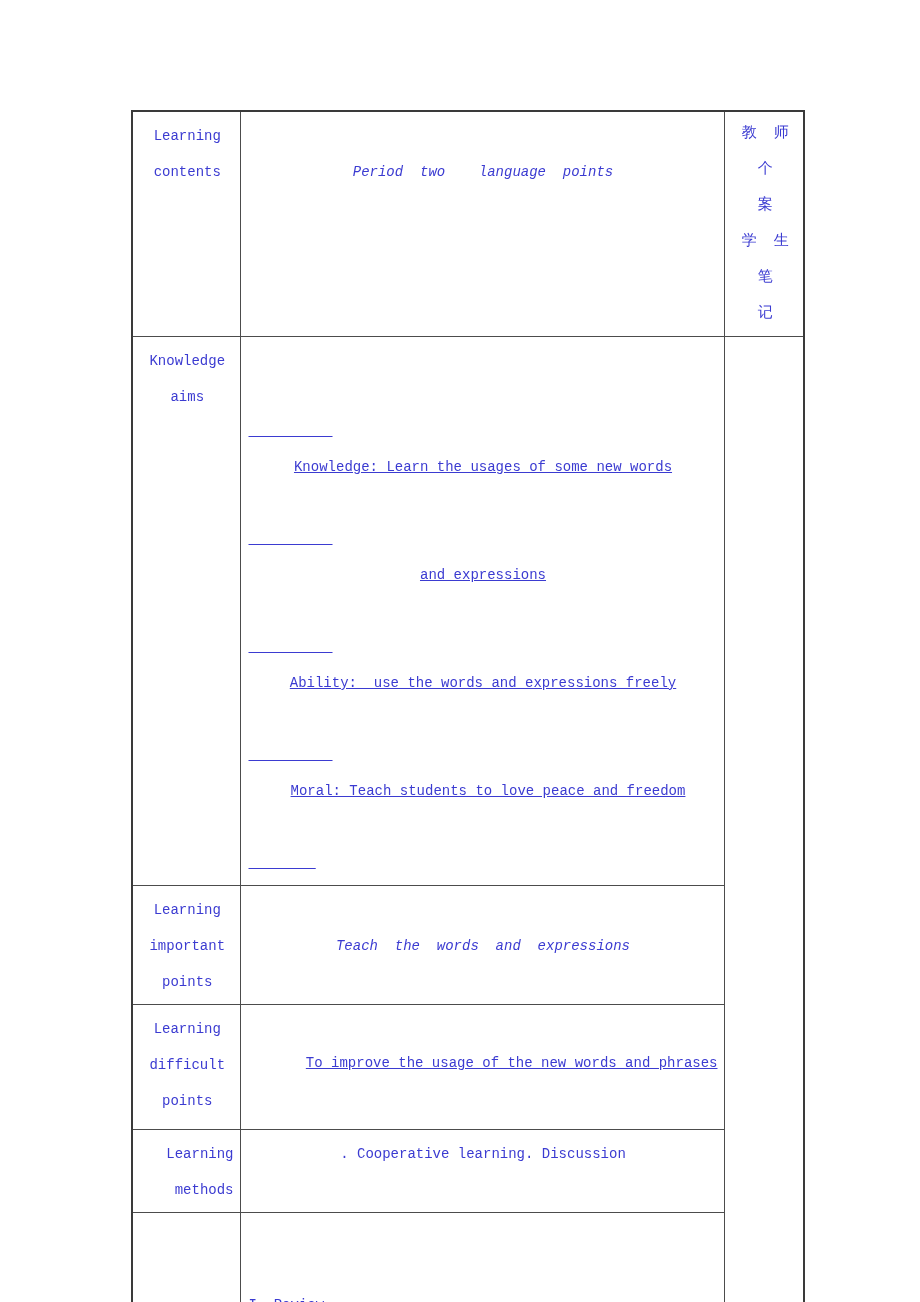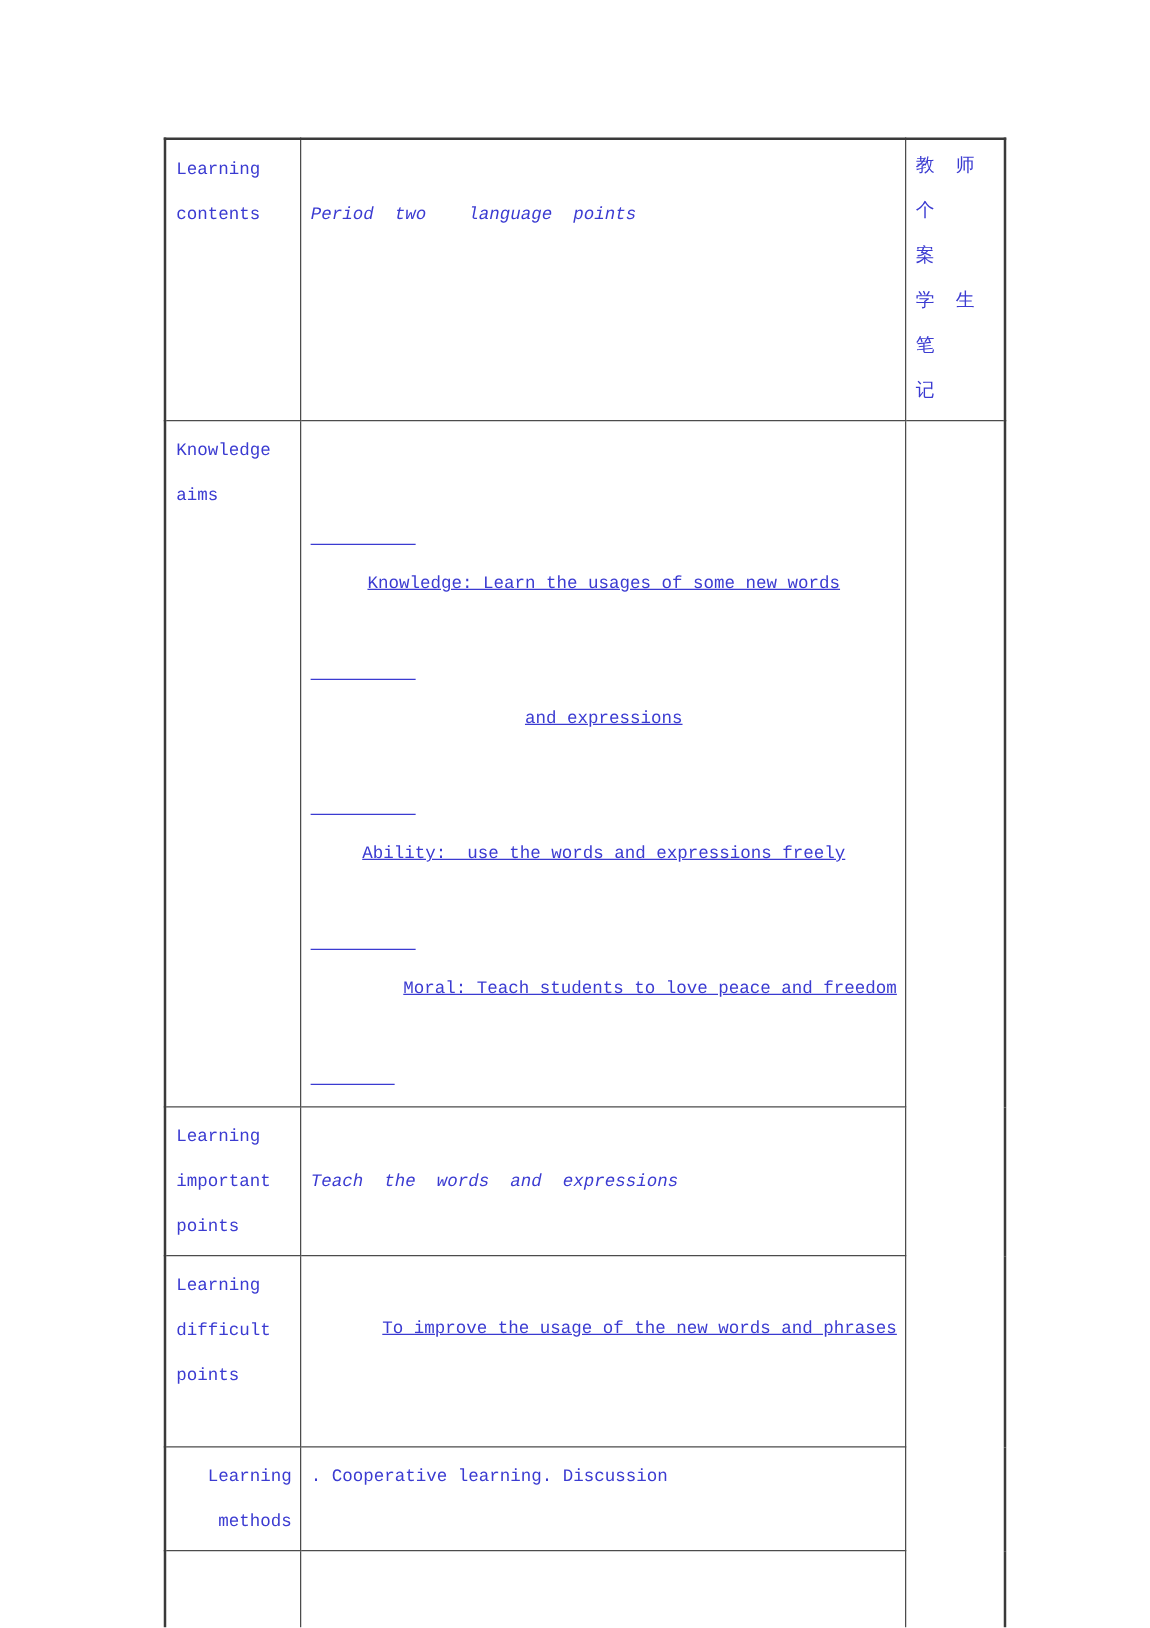--- a/index.html
+++ b/index.html
@@ -31,35 +31,36 @@
     padding:0;
     color:#3b3bd1;
     font-size:14px;
     line-height:36px;
   }
   .cell{
     white-space:pre-wrap;
     word-break:break-word;
     padding:4px 6px 4px 8px;
   }
-  .center{}
+  .center{text-align:center;}
   .left{text-align:right;margin-left:20px;}
   .pt6{padding-top:6px;}
   .pt40{padding-top:40px;text-decoration:underline;}
   .pt42{padding-top:42px;font-style:italic;}
   .lbl-left{text-align:right;padding-left:7px;}
   .proc-label{padding-top:109px;}
   .line{white-space:pre-wrap;}
   .line.center{text-align:center;}
-  .aims-last{text-align:right;padding-left:10px;}
+  .aims-last{text-align:center;padding-left:10px;}
   .notes-header{
     font-size:15px;
     letter-spacing:3px;
     word-spacing:2px;
     padding:4px 2px 4px 8px;
+    text-align:center;
   }
   .notes-empty{height:100%;}
 </style>
 </head>
 <body>
 
 <div class="page">
   <table class="doc-table">
     <colgroup>
       <col style="width:108px">
@@ -102,21 +103,21 @@
 
     <tr style="height:109px">
       <td>
         <div class="cell center pt6">Learning important points</div>
       </td>
       <td>
         <div class="cell center pt42">Teach  the  words  and  expressions</div>
       </td>
     </tr>
 
-    <tr style="height:153px">
+    <tr style="height:125px">
       <td>
         <div class="cell center pt6">Learning difficult points</div>
       </td>
       <td>
         <div class="cell left pt40">To improve the usage of the new words and phrases</div>
       </td>
     </tr>
 
     <tr style="height:75px">
       <td>

